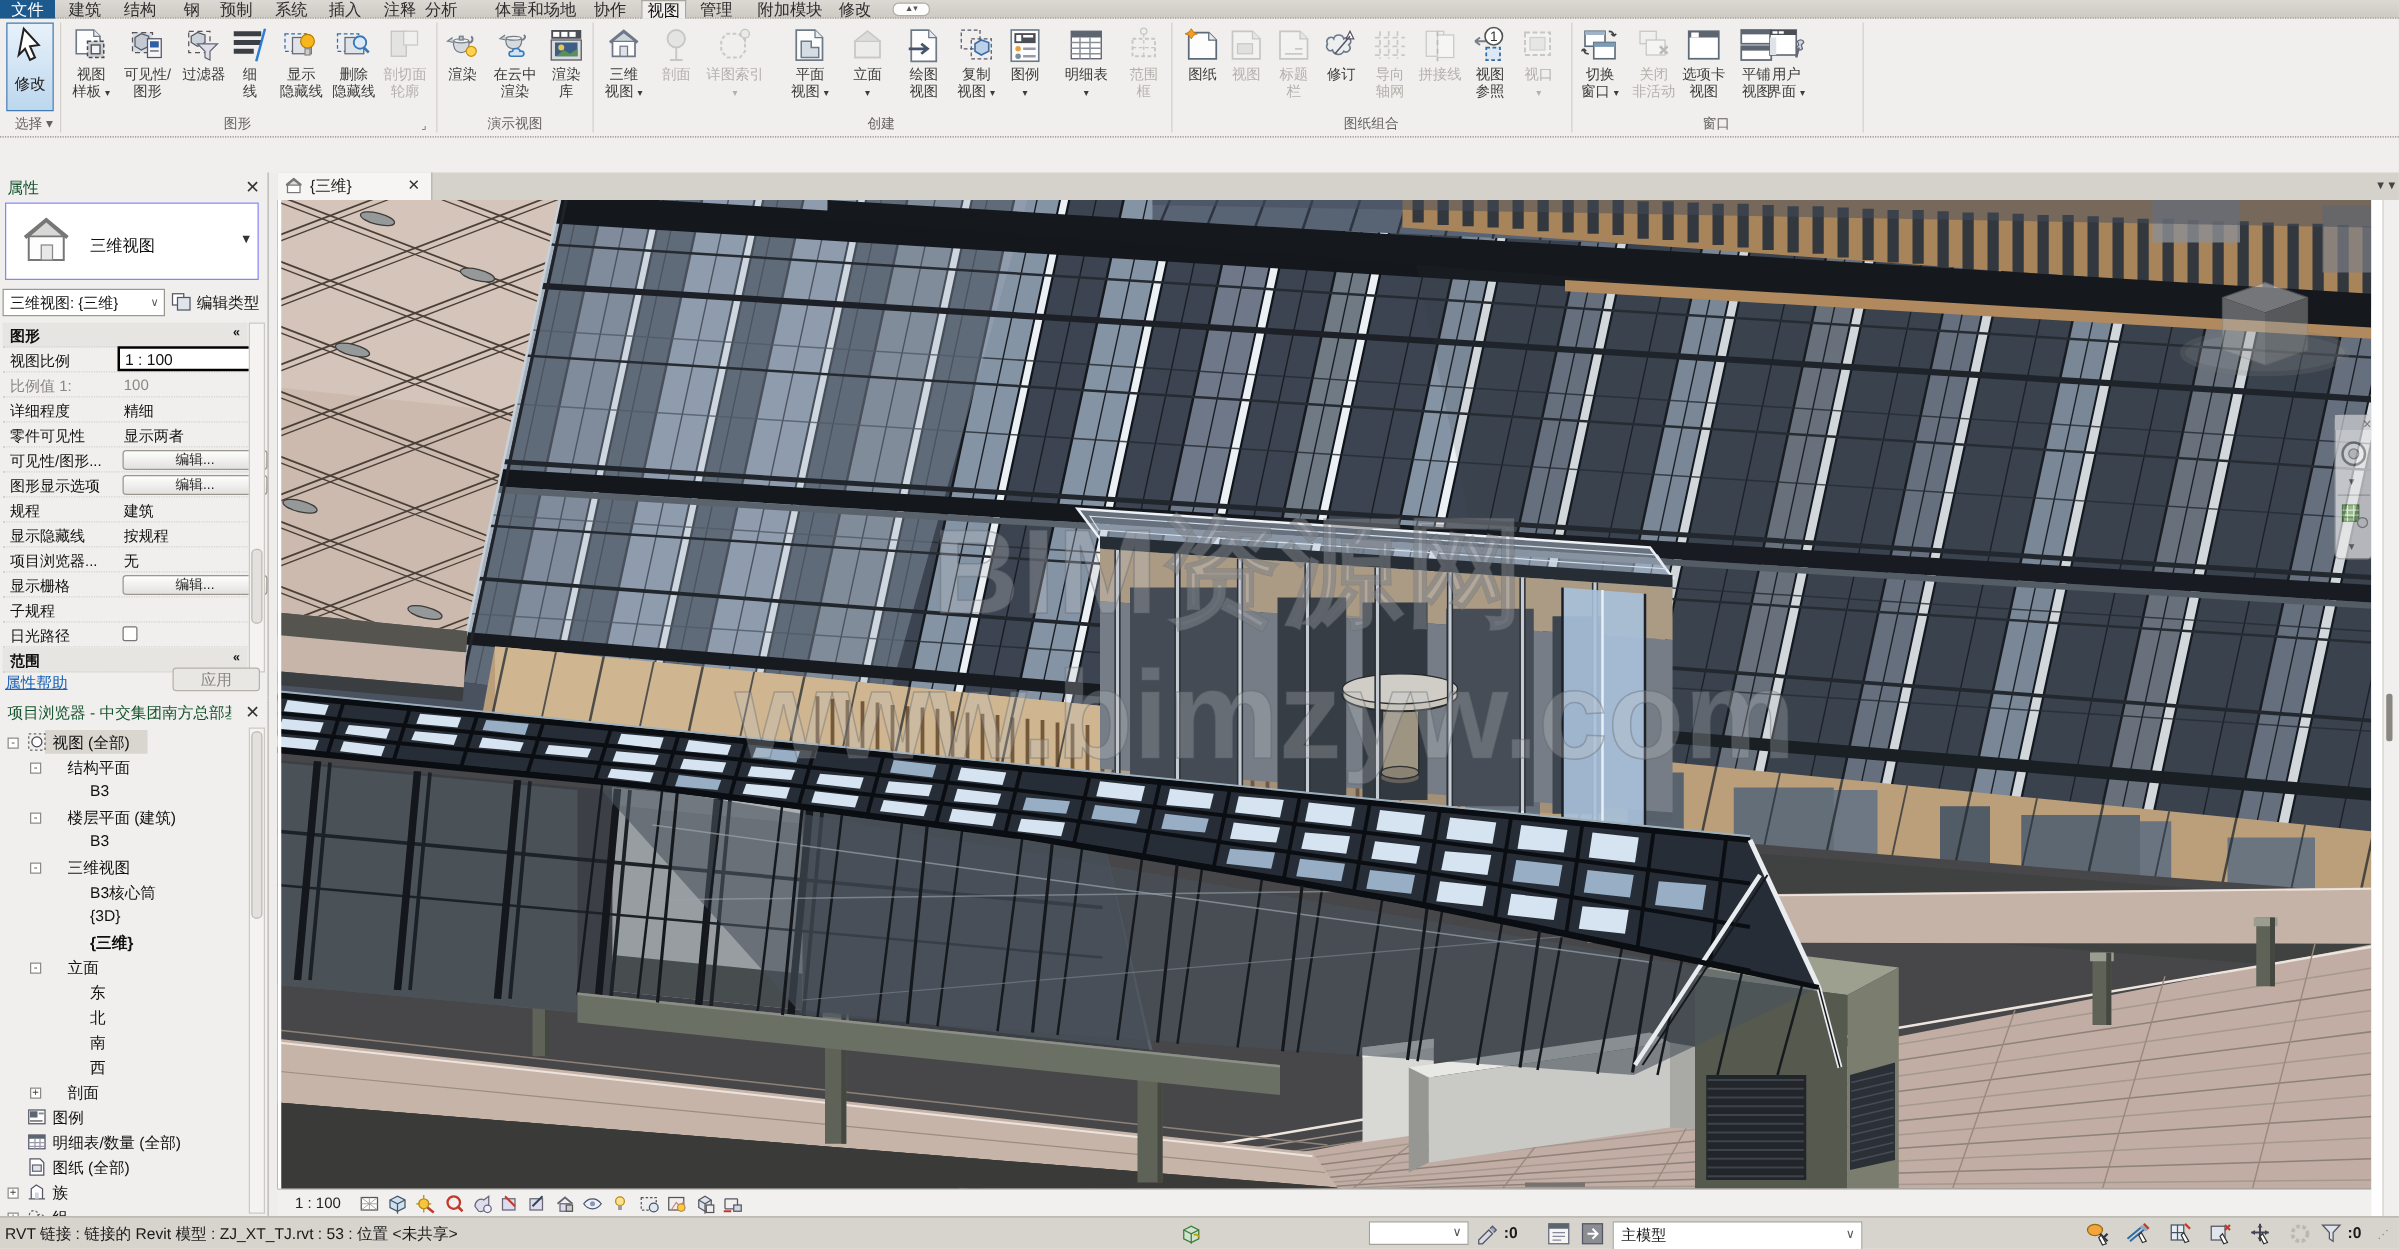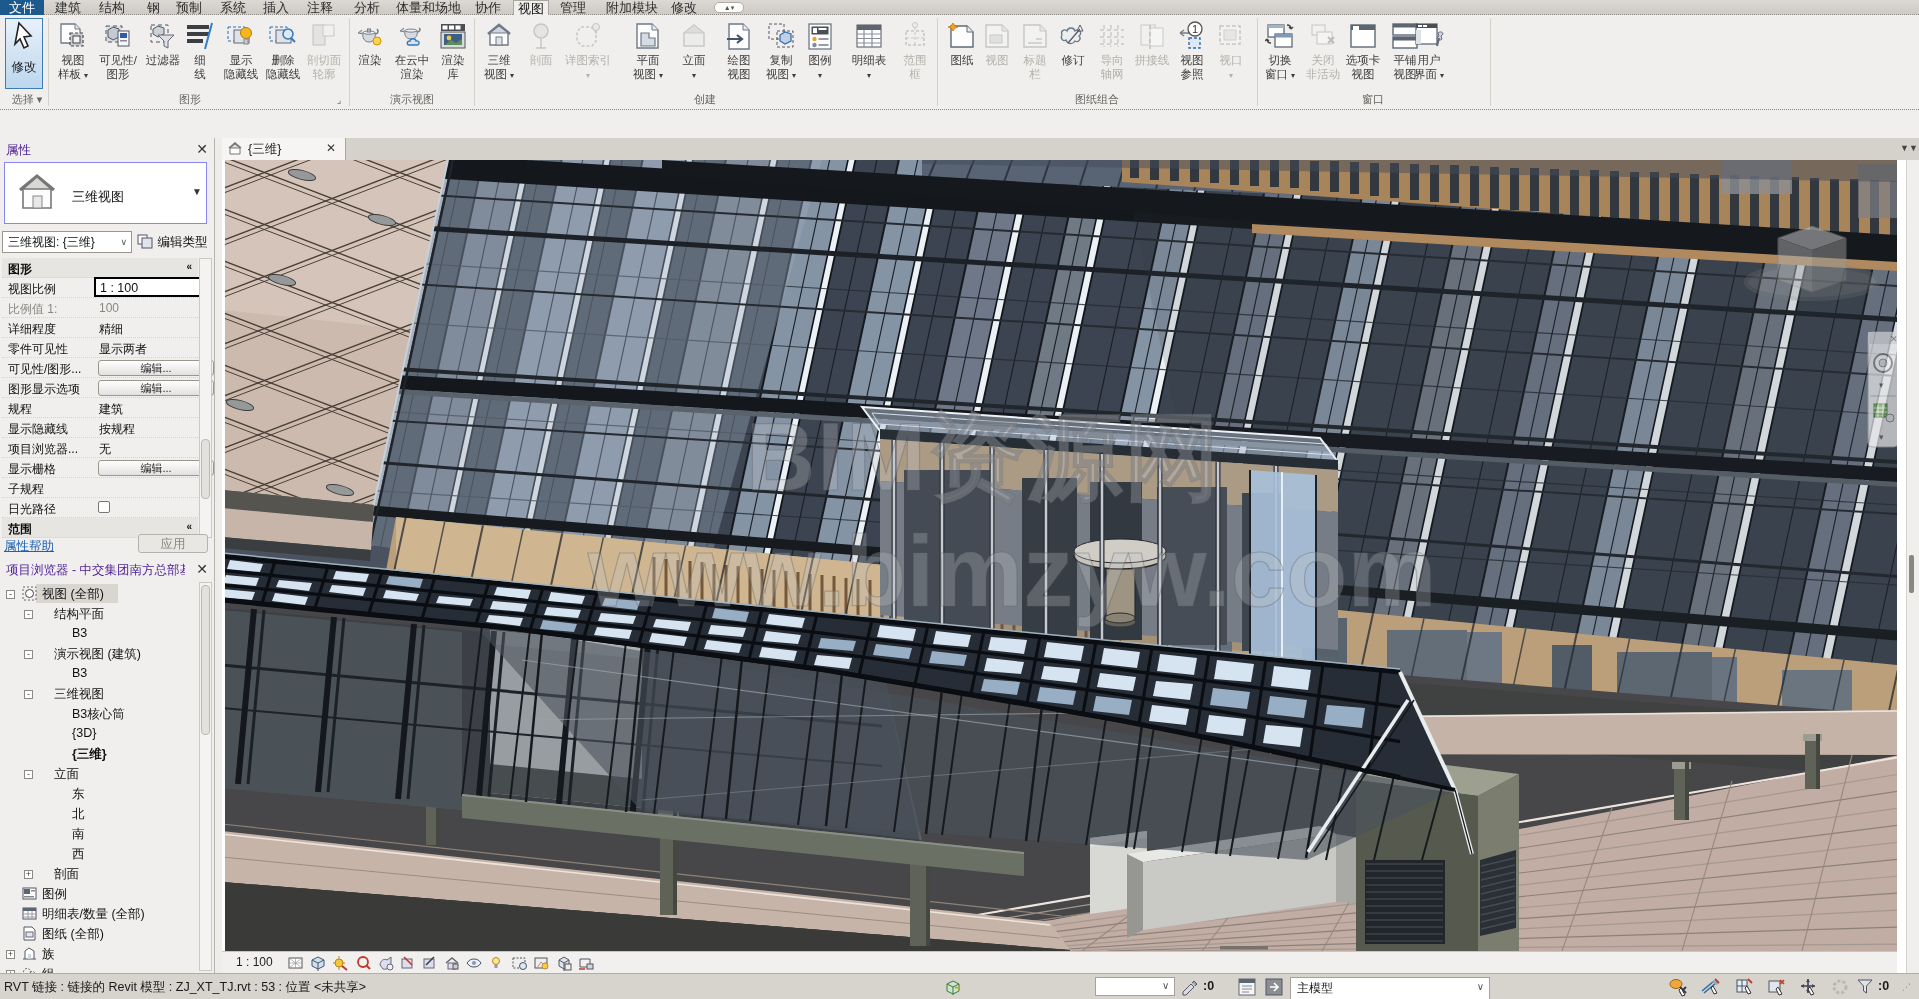--- a/index.html
+++ b/index.html
@@ -13,21 +13,21 @@
 .gsep{position:absolute;top:3px;height:88px;width:1px;background:#d4d1cb}
 .glabel{position:absolute;top:78px;font-size:11px;color:#66635f;height:13px;line-height:13px;text-align:center;white-space:nowrap}
 .rb{position:absolute;top:6px;width:52px;text-align:center;font-size:11.5px;line-height:13.5px;color:#3c3c3c}
 .rb svg{display:block;margin:0 auto 2px}
 .rb.dis{color:#b4b1ac}
 .rb .lbl{display:block}
 #optbar{left:0;top:111px;width:1919px;height:27px;background:#f1efed}
 
 #props{left:0;top:138px;width:215px;height:420px;background:#f0efed;border-right:1px solid #b7b4ae}
 #brows{left:0;top:558px;width:215px;height:415px;background:#f0efed;border-right:1px solid #b7b4ae}
-.phead{position:absolute;left:0;top:0;width:100%;height:22px;font-size:12.5px;color:#4c1d95;padding:4px 0 0 6px}
+.phead{position:absolute;left:0;top:0;width:100%;height:22px;font-size:12.5px;color:#14532d;padding:4px 0 0 6px}
 .px{position:absolute;right:6px;top:3px;font-size:14px;color:#333}
 .prow{position:absolute;left:2px;width:196px;height:20px;font-size:12px;color:#111;border-bottom:1px dotted #d5d2cc}
 .prow .k{position:absolute;left:6px;top:3px;white-space:nowrap}
 .prow .v{position:absolute;left:97px;top:3px;white-space:nowrap}
 .psec{background:#e7e5e1;font-weight:bold}
 .ebtn{position:absolute;left:96px;top:1.5px;width:116px;height:16px;background:linear-gradient(#fefefe,#e2e1df);border:1px solid #9a978f;border-radius:3px;font-size:11px;text-align:center;line-height:15px;color:#222}
 .vsb{position:absolute;width:13px;background:#f4f3f1;border:1px solid #ccc9c3}
 .vsb .th{position:absolute;left:1px;width:9px;background:#e3e1dd;border:1px solid #bcb9b3;border-radius:4px}
 
 .trow{position:absolute;left:0;width:196px;height:20px;font-size:12.5px;color:#111;white-space:nowrap}
@@ -44,21 +44,21 @@
 <body>
 <div class="abs" id="tabs">
 <div class="tab file" style="left:0px">文件</div>
 <div class="tab" style="left:51px">建筑</div>
 <div class="tab" style="left:95px">结构</div>
 <div class="tab" style="left:143px">钢</div>
 <div class="tab" style="left:172px">预制</div>
 <div class="tab" style="left:216px">系统</div>
 <div class="tab" style="left:259px">插入</div>
 <div class="tab" style="left:303px">注释</div>
-<div class="tab" style="left:350px">分析</div>
+<div class="tab" style="left:336px">分析</div>
 <div class="tab" style="left:392px">体量和场地</div>
 <div class="tab" style="left:471px">协作</div>
 <div class="tab act" style="left:513px">视图</div>
 <div class="tab" style="left:556px">管理</div>
 <div class="tab" style="left:602px">附加模块</div>
 <div class="tab" style="left:667px">修改</div>
 <div style="position:absolute;left:714px;top:2px;width:30px;height:11px;background:#fcfcfb;border:1px solid #b0ada7;border-radius:5px;font-size:7px;text-align:center;line-height:10px;color:#555">▲▾</div>
 </div>
 <div class="abs" id="ribbon">
 <div style="position:absolute;left:5px;top:3px;width:38px;height:71px;background:linear-gradient(#e8f1fa,#bcd7ee);border:1.5px solid #3f7cb5;text-align:center;font-size:12.5px;color:#222"><svg width="34" height="40" viewBox="0 0 34 40">
@@ -487,21 +487,21 @@
     </div>
 <div class="trow" style="top:46px">
       <div class="ebox" style="left:24px">-</div>
       <span class="t" style="left:54px;font-weight:normal">结构平面</span>
     </div>
 <div class="trow" style="top:66px">
       <span class="t" style="left:72px;font-weight:normal">B3</span>
     </div>
 <div class="trow" style="top:86px">
       <div class="ebox" style="left:24px">-</div>
-      <span class="t" style="left:54px;font-weight:normal">演示视图 (建筑)</span>
+      <span class="t" style="left:54px;font-weight:normal">楼层平面 (建筑)</span>
     </div>
 <div class="trow" style="top:106px">
       <span class="t" style="left:72px;font-weight:normal">B3</span>
     </div>
 <div class="trow" style="top:126px">
       <div class="ebox" style="left:24px">-</div>
       <span class="t" style="left:54px;font-weight:normal">三维视图</span>
     </div>
 <div class="trow" style="top:146px">
       <span class="t" style="left:72px;font-weight:normal">B3核心筒</span>

